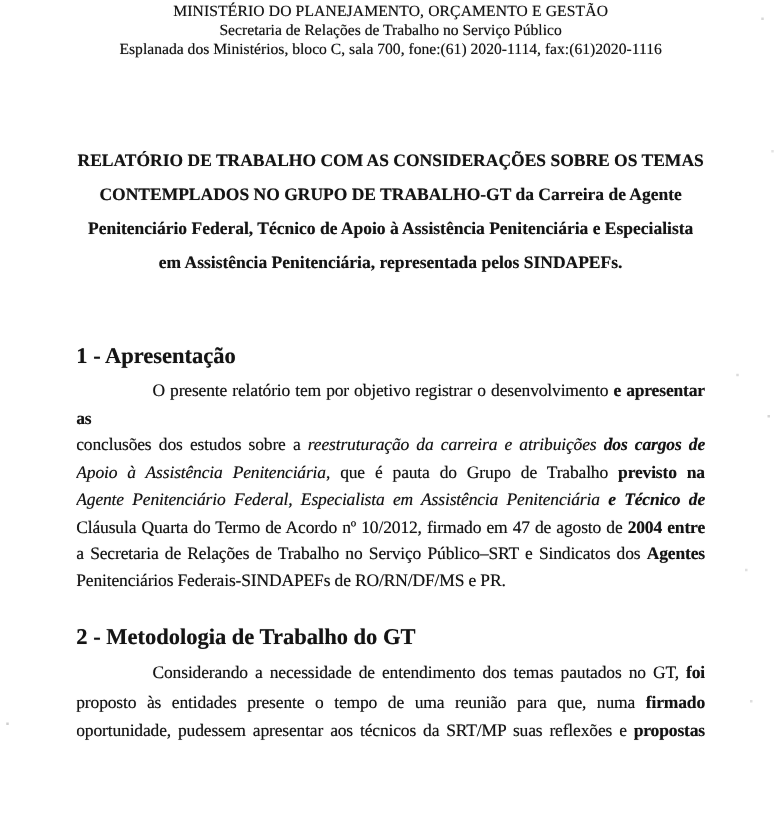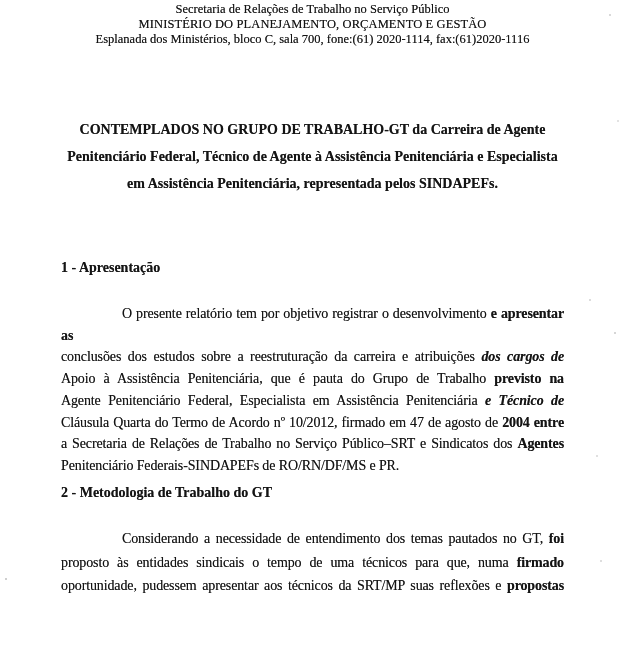--- a/index.html
+++ b/index.html
@@ -46,22 +46,23 @@
     text-align: center;
     font-weight: 700;
     font-size: 14px;
   }
 
   
   .heading {
     position: absolute;
     left: 61px;
     font-weight: 700;
-    font-size: 14px;
+    font-size: 18px;
     line-height: 18px;
+    margin-top: 16px;
   }
   .heading-1 { top: 259px; }
   .heading-2 { top: 484px; }
 
   
   .para {
     position: absolute;
     left: 61px;
     width: 503px;
     font-size: 14px;
@@ -74,21 +75,21 @@
     text-align: justify;
     text-align-last: justify;
     overflow: hidden;
     white-space: normal;
   }
   .pline.lastleft { text-align-last: left; }
   .pline.indent   { text-indent: 61px; }
 
   .run.n  { font-weight: 400; font-style: normal; }
   .run.b  { font-weight: 700; font-style: normal; }
-  .run.i  { font-weight: 400; }
+  .run.i  { font-weight: 400; font-style: italic; }
   .run.bi { font-weight: 700; font-style: italic; }
 
   
   .speckles {
     position: absolute;
     top: 0; left: 0;
     width: 2px; height: 2px;
     background: transparent;
     box-shadow:
       609px 14px 0 #d9d9d9,
@@ -99,46 +100,47 @@
       600px 560px 0 #dedede,
       617px 120px 0 #e3e3e3;
   }
 </style>
 </head>
 <body>
 
 <div class="doc">
 
   <div class="letterhead">
+    <div class="lh-line lh-line-1">MINISTÉRIO DO PLANEJAMENTO, ORÇAMENTO E GESTÃO</div>
     <div class="lh-line">Secretaria de Relações de Trabalho no Serviço Público</div>
-    <div class="lh-line lh-line-1">MINISTÉRIO DO PLANEJAMENTO, ORÇAMENTO E GESTÃO</div>
     <div class="lh-line">Esplanada dos Ministérios, bloco C, sala 700, fone:(61) 2020-1114, fax:(61)2020-1116</div>
   </div>
 
   <div class="title-block">
+    <div class="title-line">RELATÓRIO DE TRABALHO COM AS CONSIDERAÇÕES SOBRE OS TEMAS</div>
     <div class="title-line">CONTEMPLADOS NO GRUPO DE TRABALHO-GT da Carreira de Agente</div>
-    <div class="title-line">Penitenciário Federal, Técnico de Agente à Assistência Penitenciária e Especialista</div>
+    <div class="title-line">Penitenciário Federal, Técnico de Apoio à Assistência Penitenciária e Especialista</div>
     <div class="title-line">em Assistência Penitenciária, representada pelos SINDAPEFs.</div>
   </div>
 
   <div class="heading heading-1">1 - Apresentação</div>
 
   <div class="para para-1">
       <div class="pline indent"><span class="run n">O presente relatório tem por objetivo registrar o desenvolvimento </span><span class="run b">e apresentar as</span></div>
       <div class="pline"><span class="run n">conclusões dos estudos sobre a </span><span class="run i">reestruturação da carreira e atribuições </span><span class="run bi">dos cargos de</span></div>
       <div class="pline"><span class="run i">Apoio à Assistência Penitenciária</span><span class="run n">, que é pauta do Grupo de Trabalho </span><span class="run b">previsto na</span></div>
       <div class="pline"><span class="run i">Agente Penitenciário Federal, Especialista em Assistência Penitenciária </span><span class="run bi">e Técnico de</span></div>
       <div class="pline"><span class="run n">Cláusula Quarta do Termo de Acordo nº 10/2012, firmado em 47 de agosto de </span><span class="run b">2004 entre</span></div>
       <div class="pline"><span class="run n">a Secretaria de Relações de Trabalho no Serviço Público–SRT e Sindicatos dos </span><span class="run b">Agentes</span></div>
-      <div class="pline lastleft"><span class="run n">Penitenciário Federais-SINDAPEFs de RO/RN/DF/MS e PR.</span></div>
+      <div class="pline lastleft"><span class="run n">Penitenciários Federais-SINDAPEFs de RO/RN/DF/MS e PR.</span></div>
     </div>
 
   <div class="heading heading-2">2 - Metodologia de Trabalho do GT</div>
 
   <div class="para para-2">
       <div class="pline indent"><span class="run n">Considerando a necessidade de entendimento dos temas pautados no GT, </span><span class="run b">foi</span></div>
-      <div class="pline"><span class="run n">proposto às entidades sindicais o tempo de uma técnicos para que, numa </span><span class="run b">firmado</span></div>
+      <div class="pline"><span class="run n">proposto às entidades presente o tempo de uma reunião para que, numa </span><span class="run b">firmado</span></div>
       <div class="pline"><span class="run n">oportunidade, pudessem apresentar aos técnicos da SRT/MP suas reflexões e </span><span class="run b">propostas</span></div>
     </div>
 
   <div class="speckles"></div>
 
 </div>
 
 </body></html>

